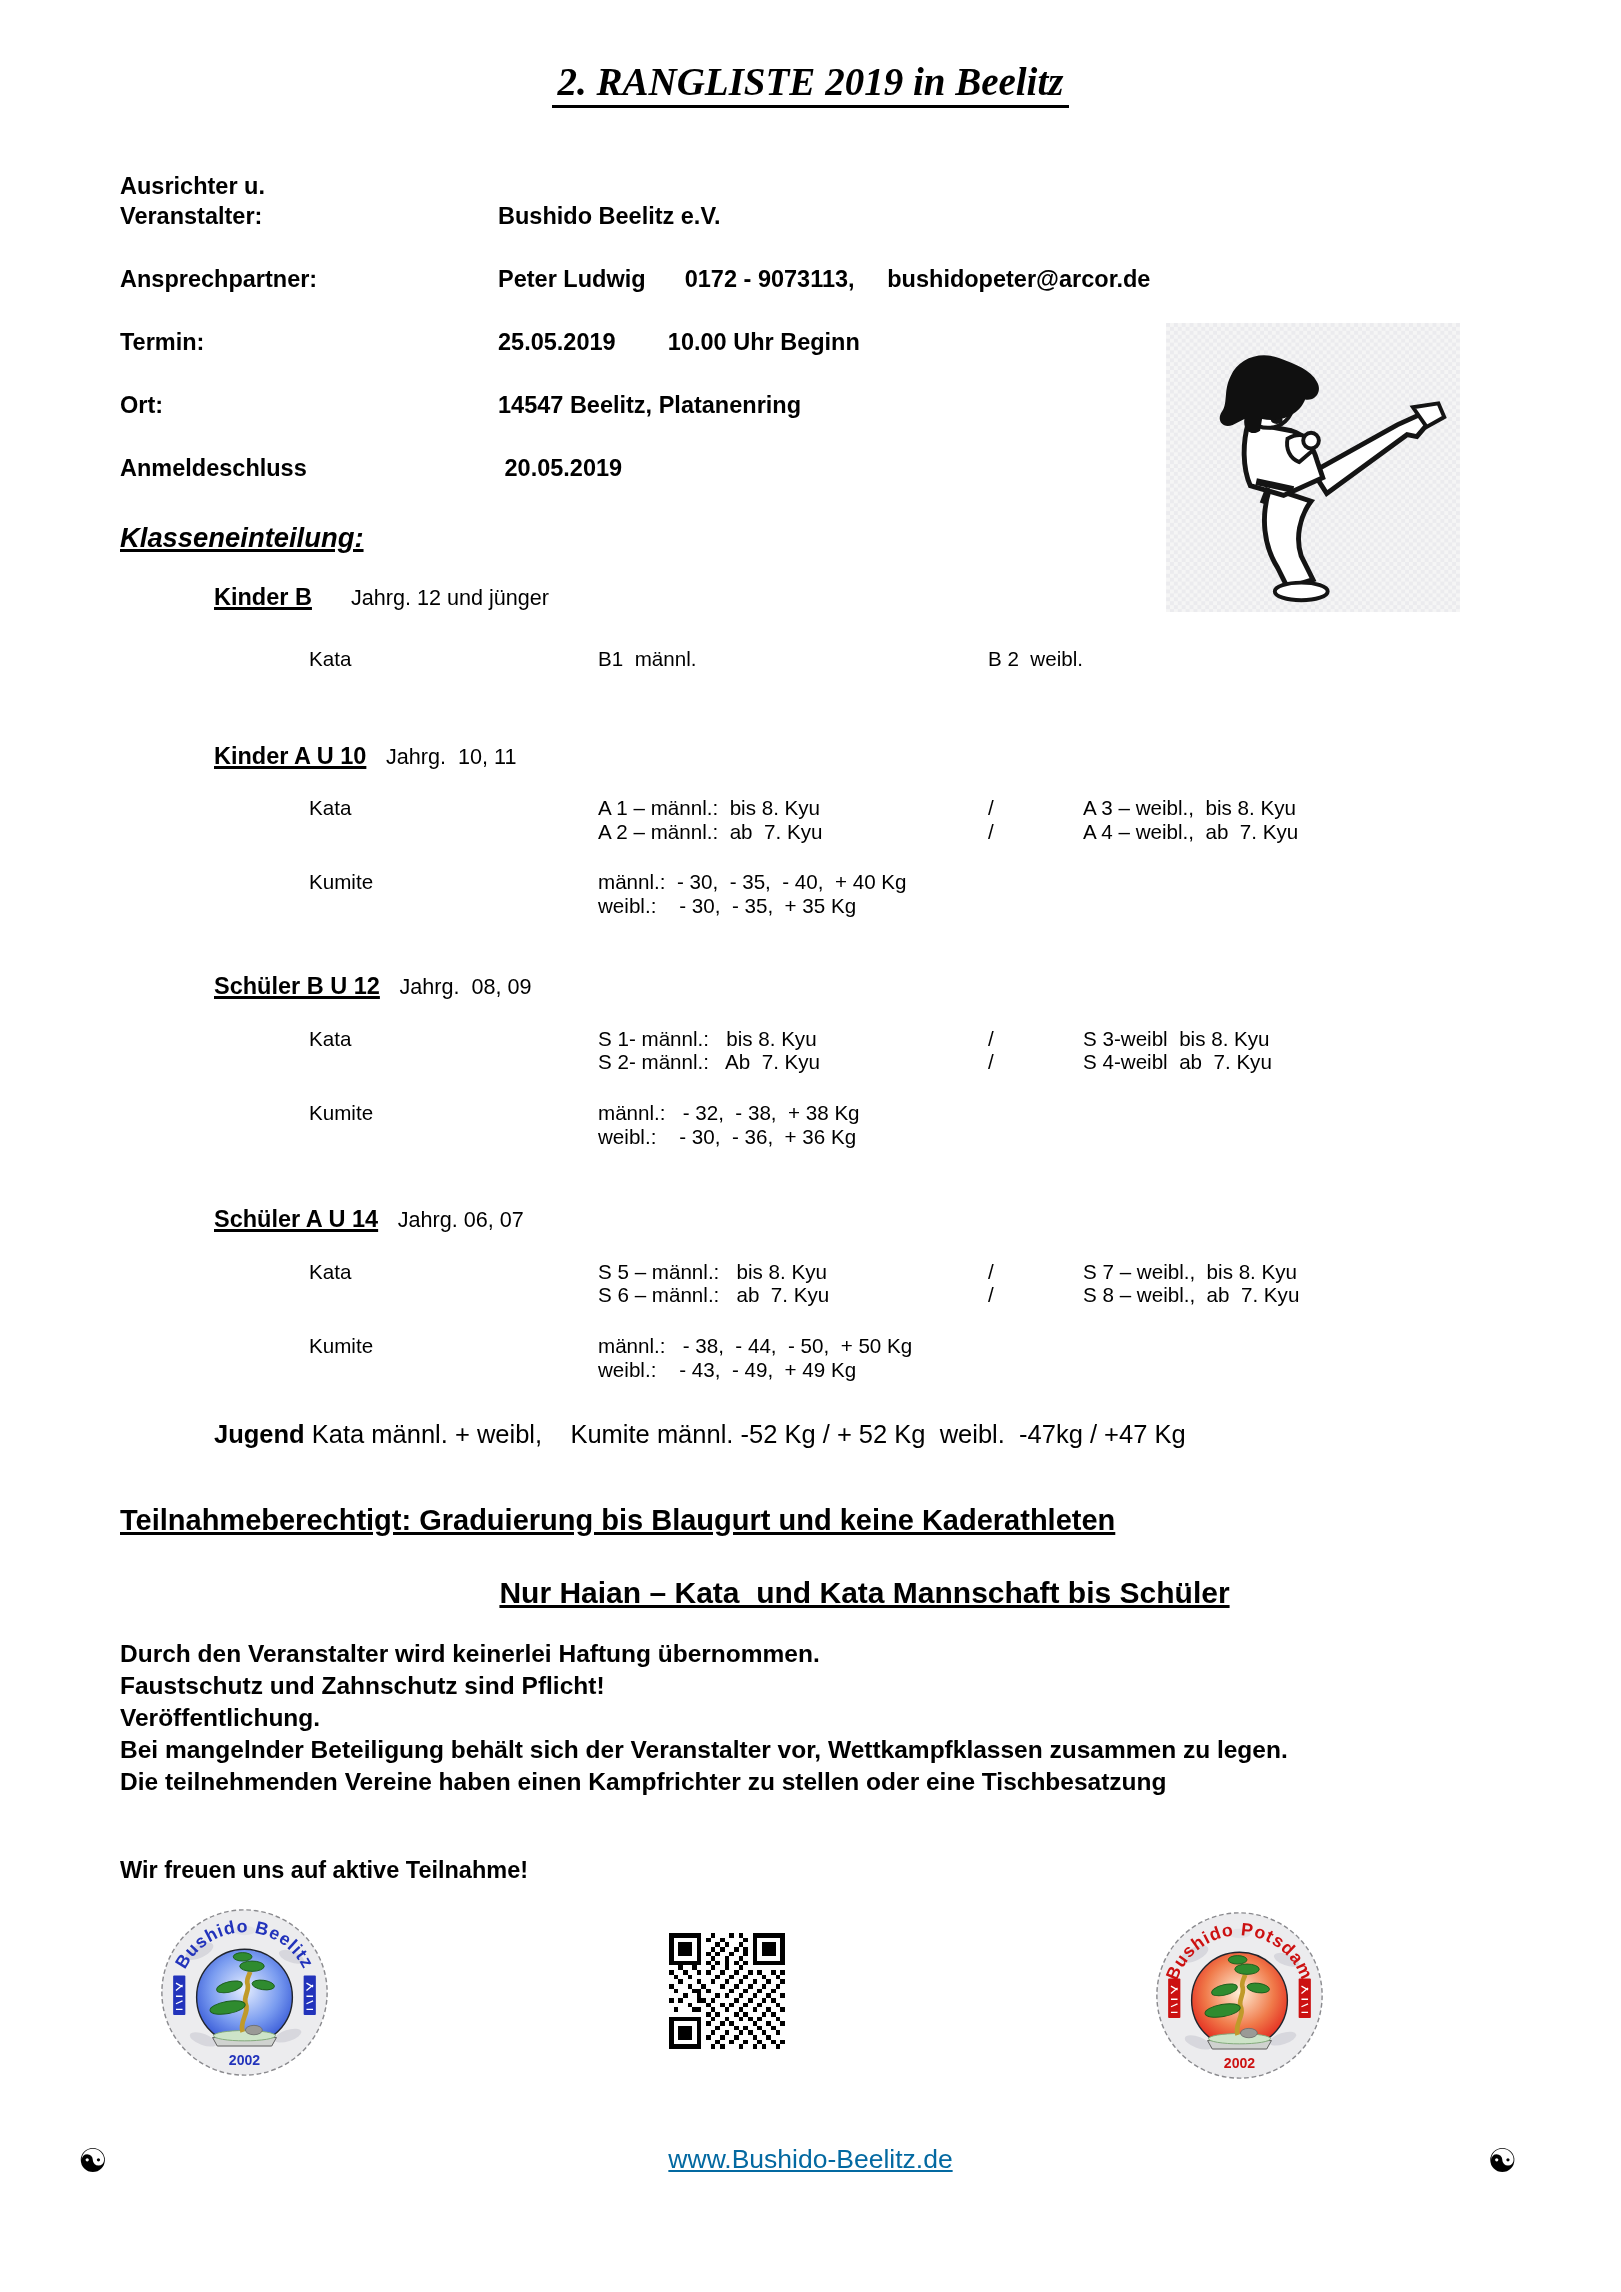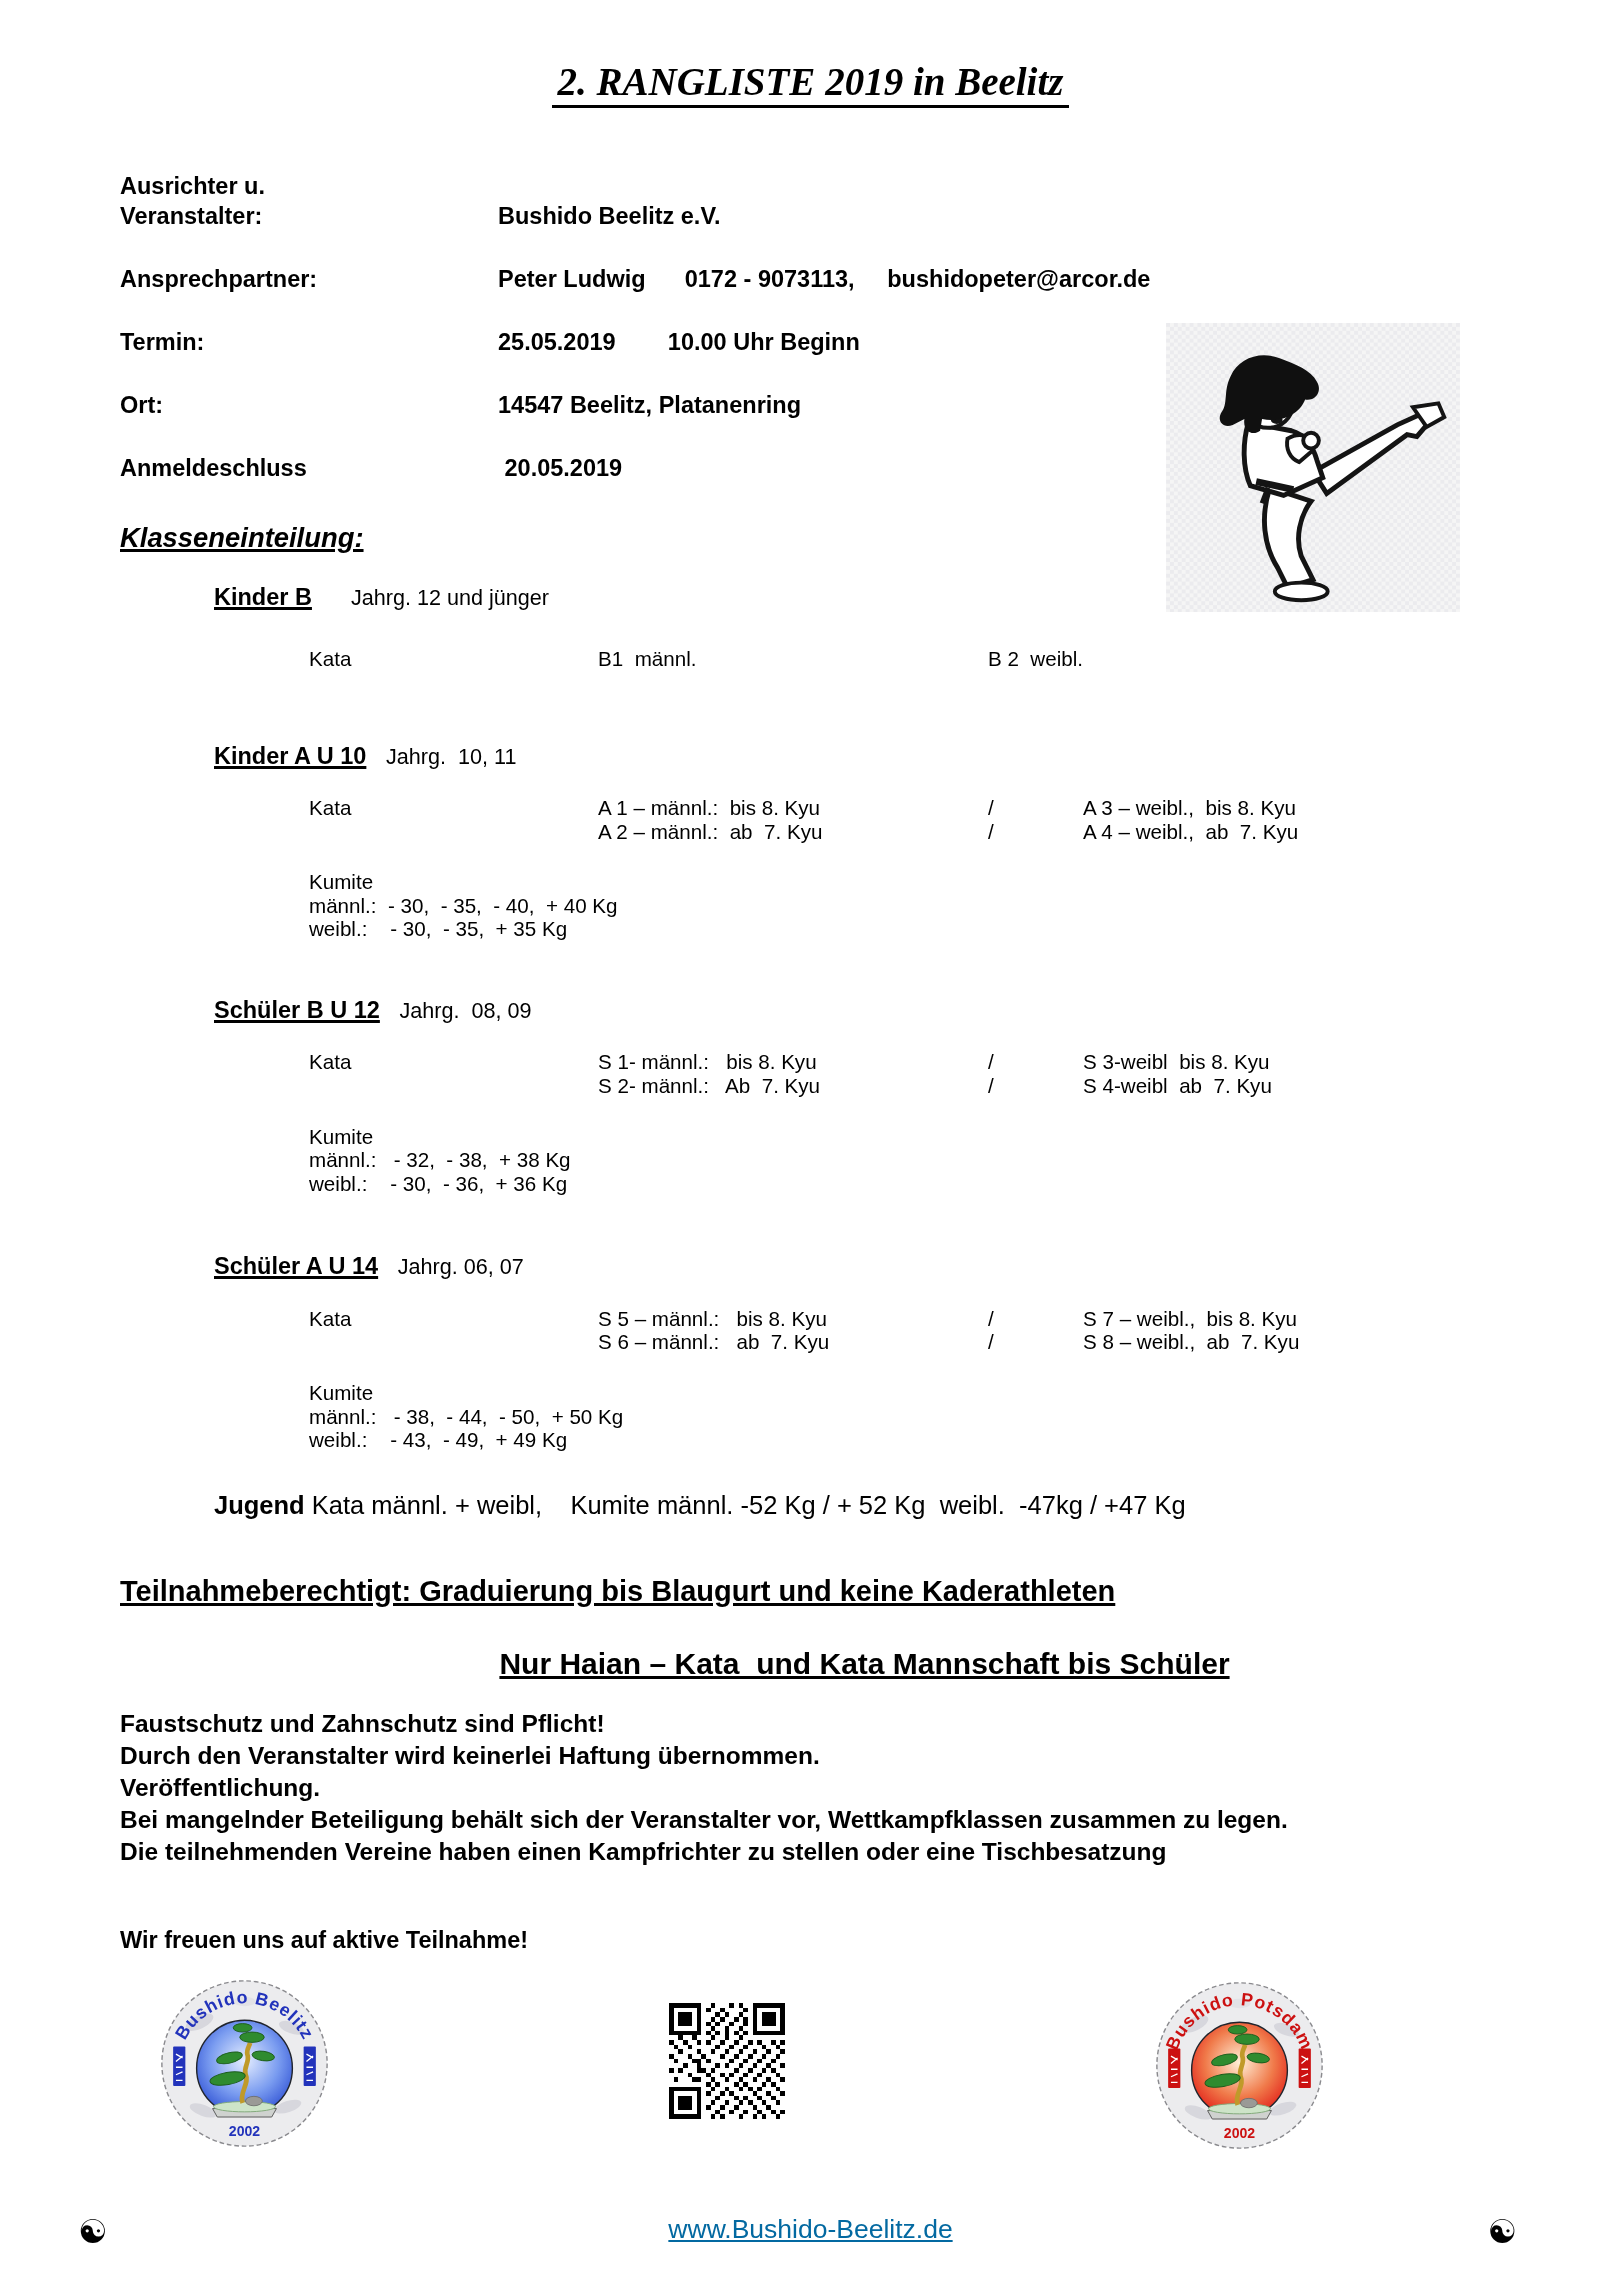--- a/index.html
+++ b/index.html
@@ -39,21 +39,21 @@
   .b-label{width:289px;}
   .b-left{width:390px;}
   .b-left div,.b-right div,.b-lines div{white-space:pre;}
   .b-slash{width:95px;}
   .sec-kb{margin-top:29px;}
   .sec-kb .block{margin-top:35px;}
   .sec-ka{margin-top:71px;}
   .sec-sb{margin-top:55px;}
   .sec-sa{margin-top:57px;}
   .kata-block{margin-top:25.5px;}
-  .kumite-block{margin-top:27.4px;flex-direction:column;}
+  .kumite-block{margin-top:27.4px;}
 
   .jugend{margin:39px 0 0 214px;font-size:25.5px;line-height:28px;white-space:pre;}
   .jugend .jl{font-weight:bold;}
 
   .eligibility{
     margin:55px 0 0 120px;font-size:29px;font-weight:bold;
     text-decoration:underline;text-decoration-thickness:2.9px;line-height:34px;
   }
   .kata-note-wrap{margin-top:39px;margin-left:108px;text-align:center;}
   .kata-note{
@@ -255,22 +255,22 @@
 
 <div class="jugend"><span class="jl">Jugend</span><span> Kata männl. + weibl,    Kumite männl. -52 Kg / + 52 Kg  weibl.  -47kg / +47 Kg</span></div>
 
 <div class="eligibility">Teilnahmeberechtigt:  Graduierung bis Blaugurt und keine Kaderathleten</div>
 
 <div class="kata-note-wrap">
   <span class="kata-note">Nur Haian – Kata  und Kata Mannschaft bis Schüler</span>
 </div>
 
 <div class="rules">
+  <div>Durch den Veranstalter wird keinerlei Haftung übernommen.</div>
   <div>Faustschutz und Zahnschutz sind Pflicht!</div>
-  <div>Durch den Veranstalter wird keinerlei Haftung übernommen.</div>
   <div>Veröffentlichung.</div>
   <div>Bei mangelnder Beteiligung behält sich der Veranstalter vor, Wettkampfklassen zusammen zu legen.</div>
   <div>Die teilnehmenden Vereine haben einen Kampfrichter zu stellen oder eine Tischbesatzung</div>
 </div>
 
 <div class="closing">Wir freuen uns auf aktive Teilnahme!</div>
 
 <div class="logos">
 
   <svg class="logo-beelitz" width="169" height="169" viewBox="0 0 180 180">

